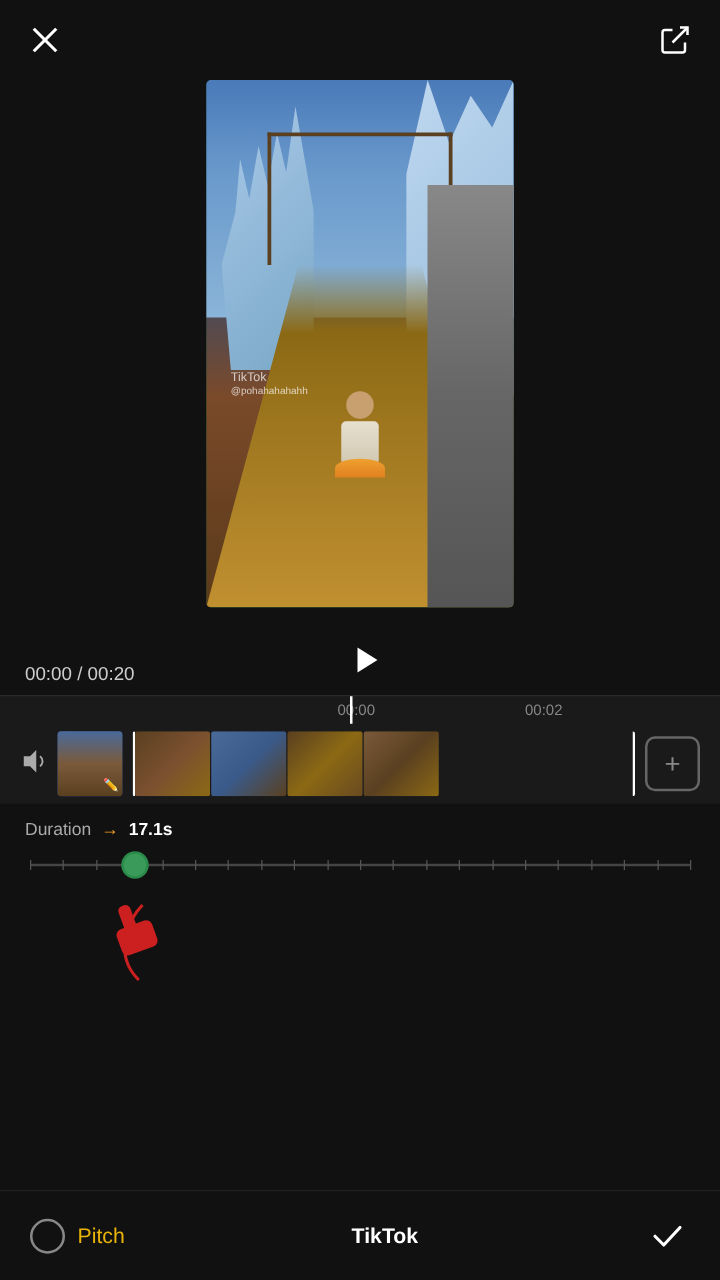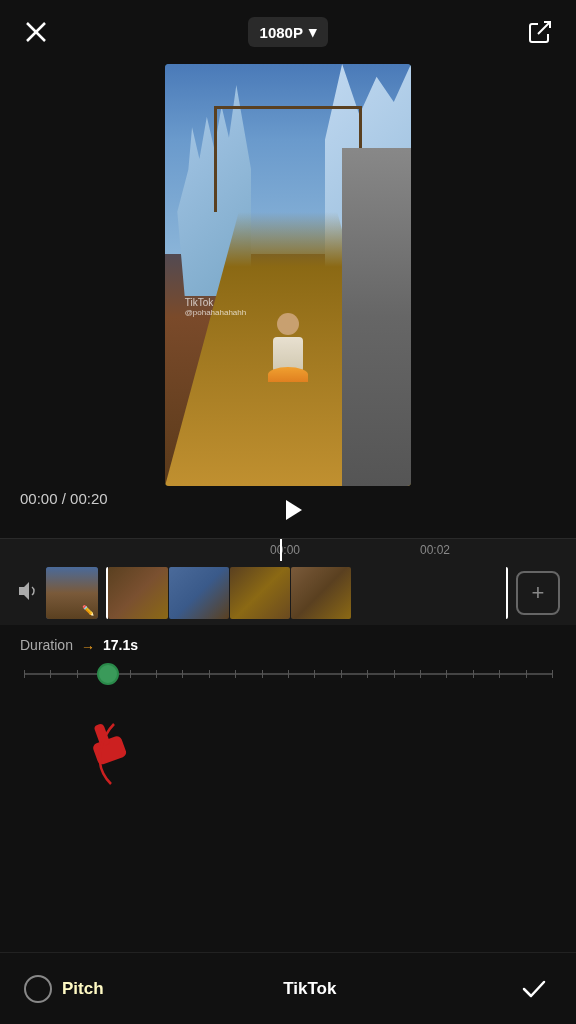--- a/index.html
+++ b/index.html
@@ -161,23 +161,23 @@
       right: 0;
       top: 20%;
       bottom: 0;
       width: 28%;
       background: linear-gradient(180deg, #888, #666, #555);
     }
 
     
     .playback-row {
       display: flex;
-      align-items: flex-start;
+      align-items: flex-end;
       justify-content: space-between;
-      padding: 4px 20px 8px;
+      padding: 22px 20px 8px;
     }
     .time-display {
       font-size: 15px;
       color: #cccccc;
     }
     .play-btn {
       width: 40px;
       height: 40px;
       display: flex;
       align-items: center;
@@ -389,22 +389,22 @@
       cursor: pointer;
     }
     .pitch-circle {
       width: 28px;
       height: 28px;
       border: 2px solid #888;
       border-radius: 50%;
     }
     .pitch-label {
       font-size: 17px;
-      color: #fef9c3;
-      font-weight: 700;
+      color: #eab308;
+      font-weight: 400;
     }
     .speed-title {
       font-size: 17px;
       color: #fff;
       font-weight: 600;
     }
     .confirm-btn {
       width: 36px;
       height: 36px;
       display: flex;
@@ -424,24 +424,20 @@
   </style>
 </head>
 <body>
 
 <div class="header">
   <div class="header-close">
     <svg width="22" height="22" viewBox="0 0 22 22" fill="none" stroke-width="2.5">
       <line x1="2" y1="2" x2="20" y2="20"></line>
       <line x1="20" y1="2" x2="2" y2="20"></line>
     </svg>
-  </div>
-  <div class="header-resolution">
-    <span>1080P</span>
-    <span>▾</span>
   </div>
   <div class="header-export">
     <svg width="24" height="24" viewBox="0 0 24 24" fill="none" stroke="white" stroke-width="2">
       <polyline points="16 2 22 2 22 8"></polyline>
       <line x1="10" y1="14" x2="22" y2="2"></line>
       <path d="M20 14v6a2 2 0 01-2 2H4a2 2 0 01-2-2V6a2 2 0 012-2h6"></path>
     </svg>
   </div>
 </div>
 

